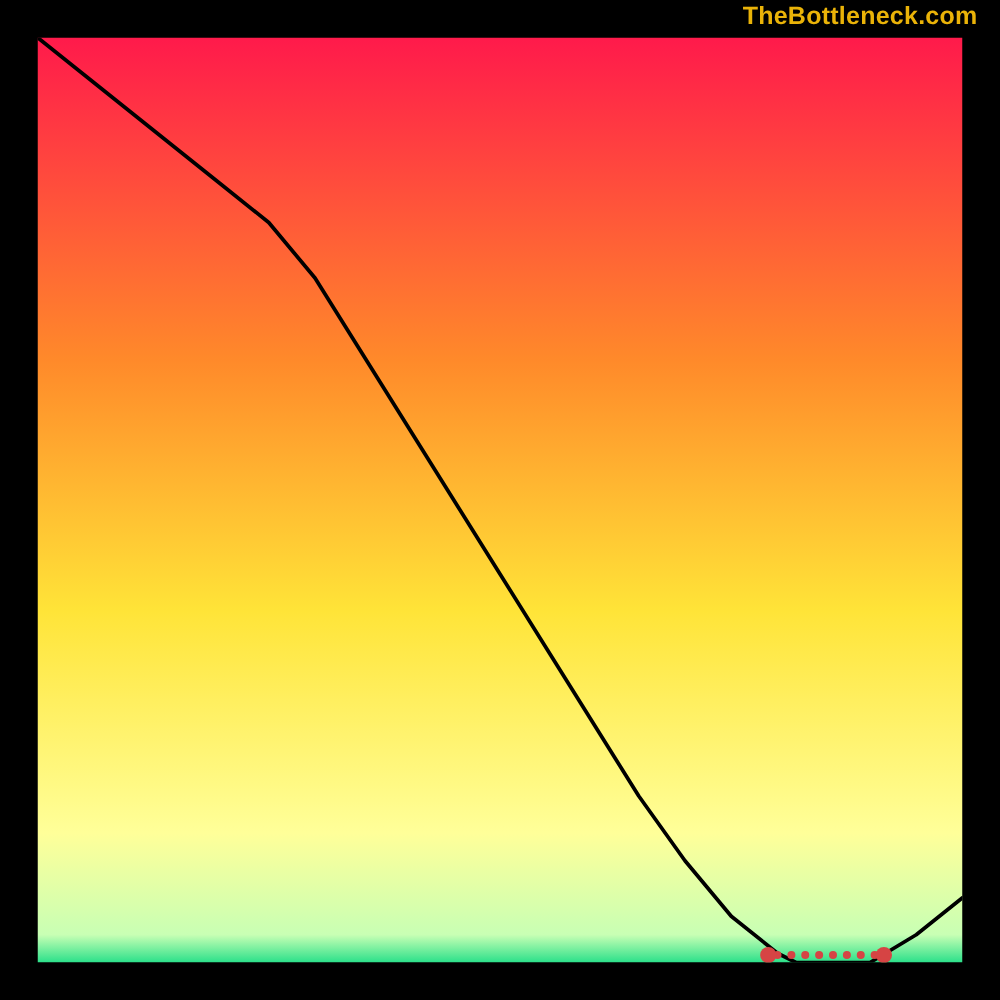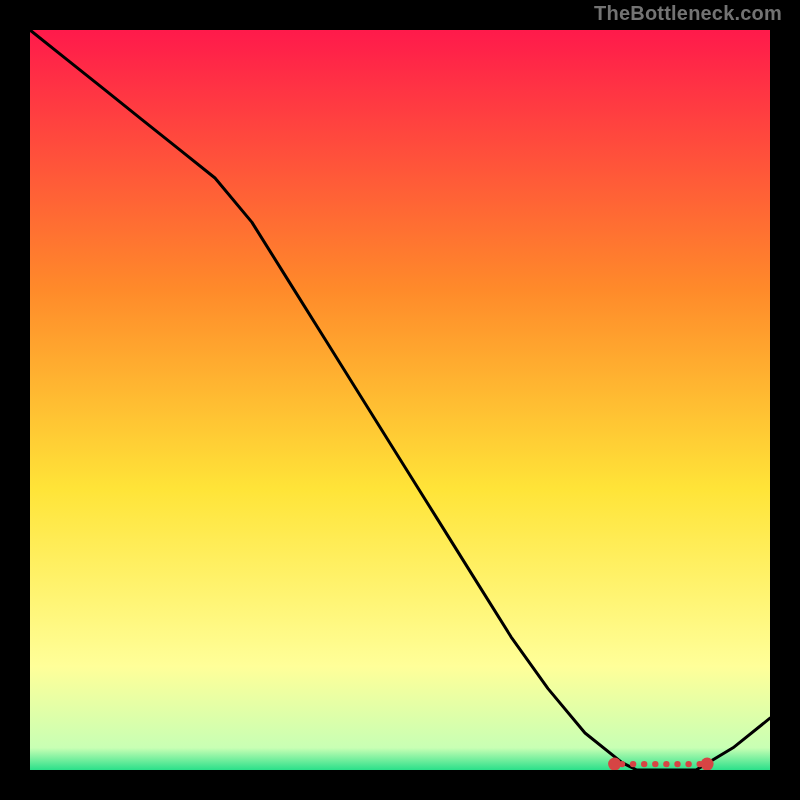--- a/index.html
+++ b/index.html
@@ -15,21 +15,21 @@
     position: absolute;
     left: 0; top: 0;
     width: 800px;
     height: 800px;
     background: #000;
   }
   .watermark {
     position: absolute;
     top: 2px;
     right: 18px;
-    color: #737373;
+    color: #eab308;
     font-size: 20px;
     font-weight: 600;
     letter-spacing: 0.2px;
     user-select: none;
   }
   .plot {
     position: absolute;
     left: 30px;
     top: 30px;
     width: 740px;

